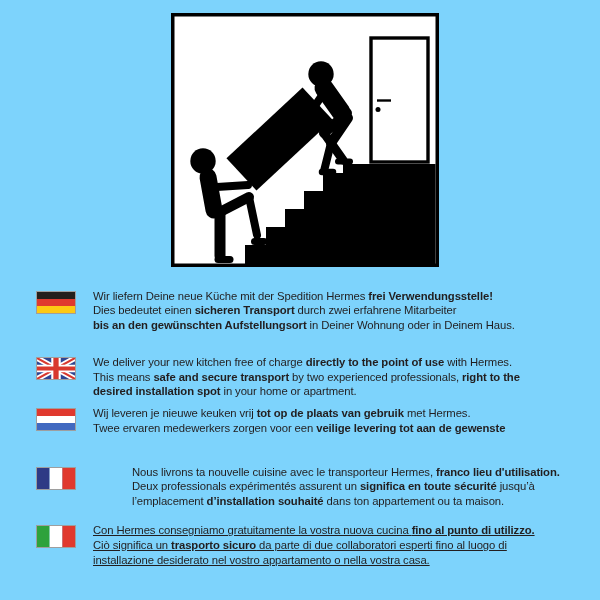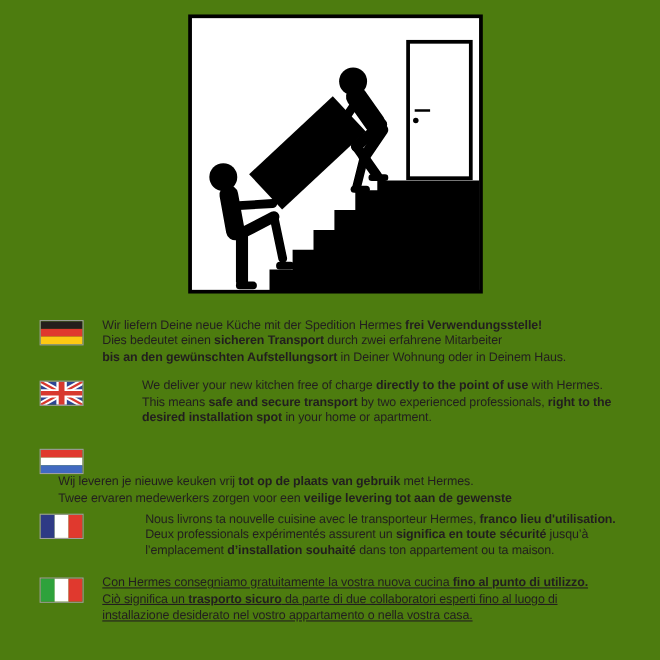--- a/index.html
+++ b/index.html
@@ -1,16 +1,16 @@
 <!DOCTYPE html>
 <html><head>
 <meta charset="utf-8">
 <style>
   html,body{margin:0;padding:0;background:#ffffff;}
-  .canvas{position:relative;width:600px;height:600px;background:#4d7c0f;overflow:hidden;
+  .canvas{position:relative;width:600px;height:600px;background:#7dd3fc;overflow:hidden;
           font-family:"Liberation Sans",sans-serif;}
   .pictogram{position:absolute;left:171px;top:13px;width:268px;height:254px;}
   .pictogram svg{display:block;width:100%;height:100%;}
   .row{position:absolute;left:36px;display:flex;align-items:flex-start;}
   .flag{width:38px;height:21px;border:1px solid #9e9e9e;margin-top:2px;flex:none;display:block;}
   .text{margin-left:17px;font-size:11.3px;line-height:14.7px;letter-spacing:-0.1px;
         white-space:nowrap;}
   .text .line{white-space:nowrap;}
   .text b{font-weight:700;}
 </style>
@@ -68,39 +68,39 @@
           <rect x="0" y="0" width="36" height="7" fill="#241f1c"></rect>
           <rect x="0" y="7" width="36" height="7" fill="#e0392e"></rect>
           <rect x="0" y="14" width="36" height="7" fill="#fdc913"></rect>
         </svg>
         <div class="text" style="color: rgb(34, 30, 31);">
           <div class="line"><span>Wir liefern Deine neue Küche mit der Spedition Hermes </span><b>frei Verwendungsstelle!</b></div>
           <div class="line"><span>Dies bedeutet einen </span><b>sicheren Transport</b><span> durch zwei erfahrene Mitarbeiter</span></div>
           <div class="line"><b>bis an den gewünschten Aufstellungsort</b><span> in Deiner Wohnung oder in Deinem Haus.</span></div>
         </div>
       </div>
-      <div class="row" style="top: 344px; gap: 36px;">
+      <div class="row" style="top: 355px;">
         <svg viewBox="0 0 36 21" preserveAspectRatio="none" class="flag">
           <rect x="0" y="0" width="36" height="21" fill="#2e4593"></rect>
           <line x1="0" y1="0" x2="36" y2="21" stroke="#ffffff" stroke-width="5.5"></line>
           <line x1="36" y1="0" x2="0" y2="21" stroke="#ffffff" stroke-width="5.5"></line>
           <line x1="0" y1="0" x2="36" y2="21" stroke="#d8382e" stroke-width="2"></line>
           <line x1="36" y1="0" x2="0" y2="21" stroke="#d8382e" stroke-width="2"></line>
           <line x1="18" y1="0" x2="18" y2="21" stroke="#ffffff" stroke-width="9"></line>
           <line x1="0" y1="10.5" x2="36" y2="10.5" stroke="#ffffff" stroke-width="7.5"></line>
           <line x1="18" y1="0" x2="18" y2="21" stroke="#d8382e" stroke-width="5"></line>
           <line x1="0" y1="10.5" x2="36" y2="10.5" stroke="#d8382e" stroke-width="4.2"></line>
         </svg>
         <div class="text" style="color: rgb(34, 30, 31);">
           <div class="line"><span>We deliver your new kitchen free of charge </span><b>directly to the point of use</b><span> with Hermes.</span></div>
           <div class="line"><span>This means </span><b>safe and secure transport</b><span> by two experienced professionals, </span><b>right to the</b></div>
           <div class="line"><b>desired installation spot</b><span> in your home or apartment.</span></div>
         </div>
       </div>
-      <div class="row" style="top: 405.9px; flex-direction: column;">
+      <div class="row" style="top: 405.9px;">
         <svg viewBox="0 0 36 21" preserveAspectRatio="none" class="flag">
           <rect x="0" y="0" width="36" height="7" fill="#e0392e"></rect>
           <rect x="0" y="7" width="36" height="7" fill="#ffffff"></rect>
           <rect x="0" y="14" width="36" height="7" fill="#4169c0"></rect>
         </svg>
         <div class="text" style="color: rgb(34, 30, 31);">
           <div class="line"><span>Wij leveren je nieuwe keuken vrij </span><b>tot op de plaats van gebruik</b><span> met Hermes.</span></div>
           <div class="line"><span>Twee ervaren medewerkers zorgen voor een </span><b>veilige levering tot aan de gewenste</b></div>
         </div>
       </div>

